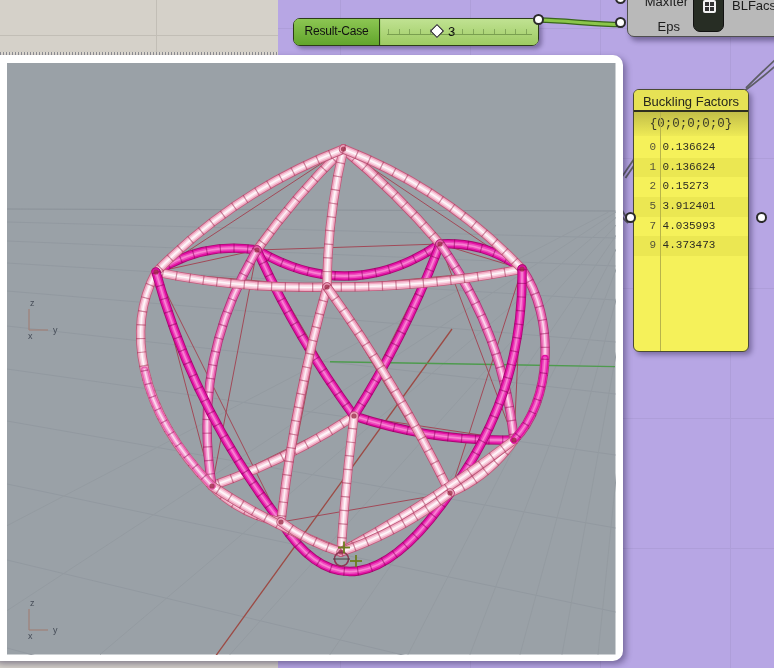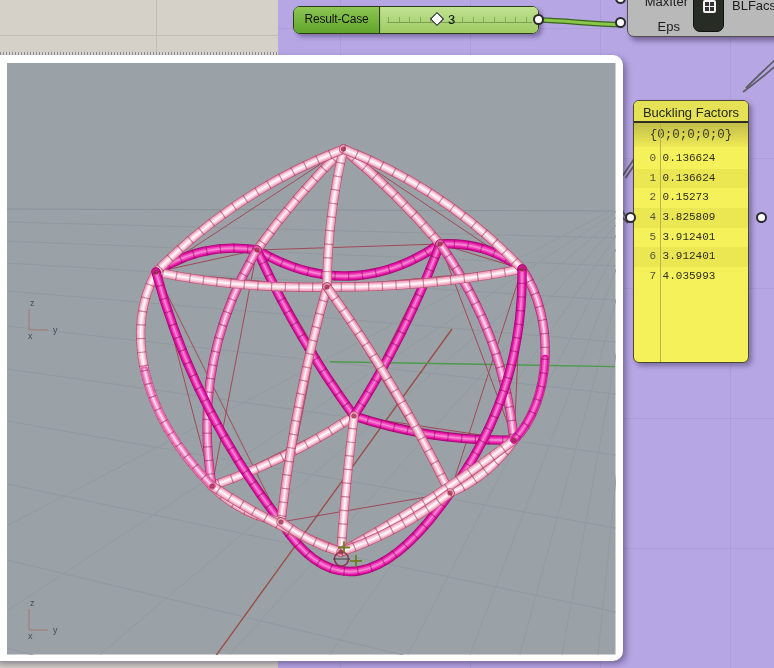--- a/index.html
+++ b/index.html
@@ -12,41 +12,41 @@
 #toolbar{position:absolute;left:0;top:0;width:278px;height:55px;background:#d5d1c9}
 #toolbar .vsep{position:absolute;left:156px;top:0;width:1px;height:55px;background:#c2beb6}
 #toolbar .hsep{position:absolute;left:0;top:35px;width:278px;height:1px;background:#c2beb6}
 #toolbar .dots{position:absolute;left:0;top:52px;width:278px;height:2.5px;
  background-image:repeating-linear-gradient(90deg,#8f9094 0 1.5px,#e0dcd4 1.5px 3px)}
 
 #vpframe{position:absolute;left:-10px;top:55px;width:633px;height:606px;background:#fff;border-radius:10px;
  box-shadow:3px 3px 6px rgba(40,30,70,.45)}
 #vp{position:absolute;left:7px;top:63px;width:608.5px;height:591.5px;overflow:hidden}
 
-#slider{position:absolute;left:293px;top:6px;width:246px;height:28px;border:1.6px solid #2c3d17;border-radius:7px;
+#slider{position:absolute;left:293px;top:18px;width:246px;height:28px;border:1.6px solid #2c3d17;border-radius:7px;
  background:linear-gradient(#b2da84,#8dc254);box-shadow:3px 3px 4px rgba(40,30,70,.4)}
 #slider .label{position:absolute;left:0;top:0;width:86px;height:100%;border-right:1.4px solid #2c3d17;border-radius:5px 0 0 5px;
  background:linear-gradient(#8cc653,#62a52c);color:#111;font-size:12px;text-align:center;line-height:25px;letter-spacing:-.2px}
 #slider .track{position:absolute;left:87px;top:0;right:0;height:100%;border-radius:0 5px 5px 0;
  background:linear-gradient(#c0e292,#9ecb63)}
 #slider .ticks{position:absolute;left:7px;right:7px;top:10px;height:5px;
  background-image:repeating-linear-gradient(90deg,rgba(30,60,10,.30) 0 1px,transparent 1px 10.6px)}
 #slider .rail{position:absolute;left:6px;right:6px;top:15px;height:1px;background:rgba(30,60,10,.35)}
 #slider .grip{position:absolute;left:51px;top:7.2px;width:10px;height:10px;background:#fff;border:1.6px solid #111;transform:rotate(45deg)}
 #slider .val{position:absolute;left:67px;top:0;height:100%;line-height:25px;font-size:13px;color:#111}
 .nub{position:absolute;width:11px;height:11px;border-radius:50%;background:#fff;border:2.6px solid #2b2b2b}
 
 #gcomp{position:absolute;left:627px;top:-14px;width:190px;height:51px;background:#b9b9b9;border:1.6px solid #4f4f4f;
  border-radius:7px;box-shadow:3px 4px 5px rgba(40,30,70,.45)}
 #gcomp .cap{position:absolute;left:65px;top:2px;width:31px;height:43px;background:#272d24;border:1.4px solid #111;border-radius:7px}
 #gcomp .icon{position:absolute;left:9px;top:10px;width:13px;height:13px;background:#f2f2f2;border-radius:2px}
 #gcomp .icon:before{content:"";position:absolute;left:2px;top:2px;width:4px;height:4px;background:#333;box-shadow:5px 0 #333,0 5px #333,5px 5px #333}
 #gcomp .lab{position:absolute;font-size:13px;color:#1c1c1c}
 
-#panel{position:absolute;left:633px;top:100px;width:116px;height:263px;background:#f5f15a;border:1.5px solid #4a4a34;
+#panel{position:absolute;left:633px;top:89px;width:116px;height:263px;background:#f5f15a;border:1.5px solid #4a4a34;
  border-radius:6px;box-shadow:3px 3px 5px rgba(40,30,70,.4);overflow:hidden}
 #panel .title{height:22px;line-height:23px;text-align:center;font-size:13px;color:#26261c;border-bottom:2.5px solid #2e2e20;
  background:#e6e255}
 #panel .hdr{height:24px;line-height:25px;text-align:center;font-family:"Liberation Mono",monospace;font-size:12.5px;color:#3a3a28;
  background:linear-gradient(#c2be48,#eeea56);}
 #panel .rows{position:absolute;left:0;top:48px;right:0;bottom:0;font-family:"Liberation Mono",monospace;font-size:11px;color:#2e2e24}
 #panel .row{height:19.66px;line-height:19.66px;white-space:pre}
 #panel .row:nth-child(even){background:rgba(200,195,55,.22)}
 #panel .idx{display:inline-block;width:22px;text-align:right;color:#55543c}
 #panel .colsep{position:absolute;left:25.5px;top:22px;bottom:0;width:1px;background:#b8b44a}
@@ -426,21 +426,20 @@
  <div class="nub" style="left:615px;top:16.5px"></div>
 
  <div id="panel">
   <div class="title">Buckling Factors</div>
   <div class="hdr">{0;0;0;0;0}</div>
   <div class="colsep"></div>
   <div class="rows">
    <div class="row"><span class="idx">0</span> 0.136624</div>
    <div class="row"><span class="idx">1</span> 0.136624</div>
    <div class="row"><span class="idx">2</span> 0.15273</div>
-   <div class="row"><span class="idx">4</span> 3.825809</div>
    <div class="row"><span class="idx">5</span> 3.912401</div>
-   <div class="row"><span class="idx">6</span> 3.912401</div>
    <div class="row"><span class="idx">7</span> 4.035993</div>
+   <div class="row"><span class="idx">9</span> 4.373473</div>
   </div>
  </div>
  <div class="nub" style="left:625px;top:212px"></div>
  <div class="nub" style="left:756px;top:212px"></div>
 </div>
 
 </body></html>

